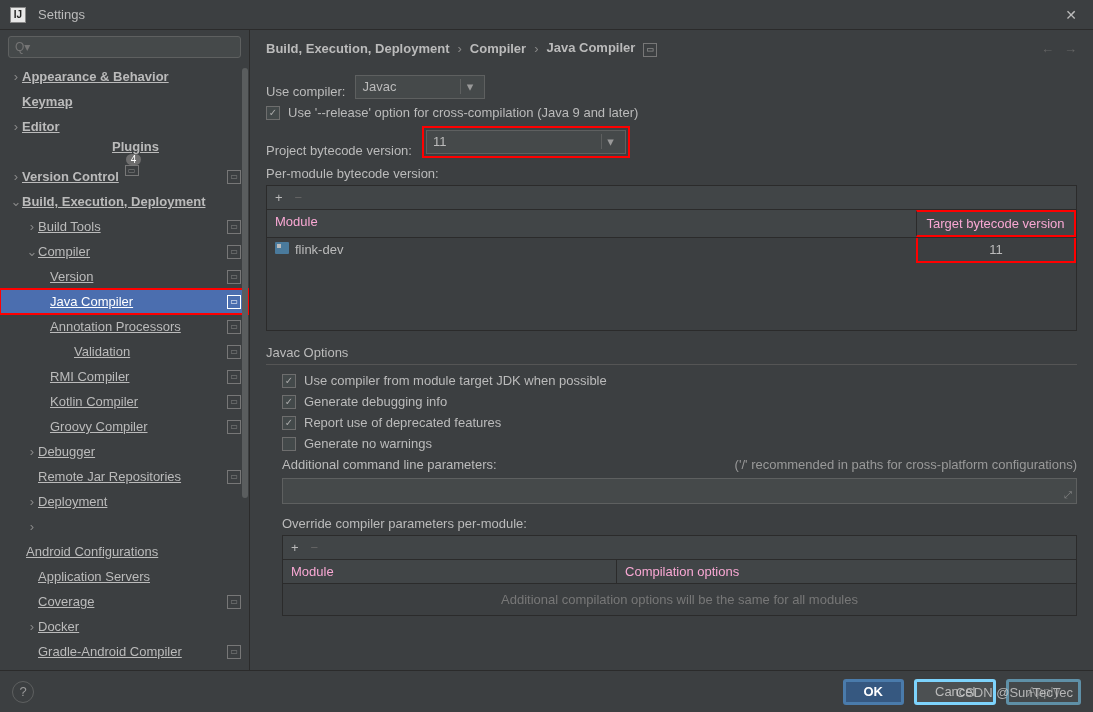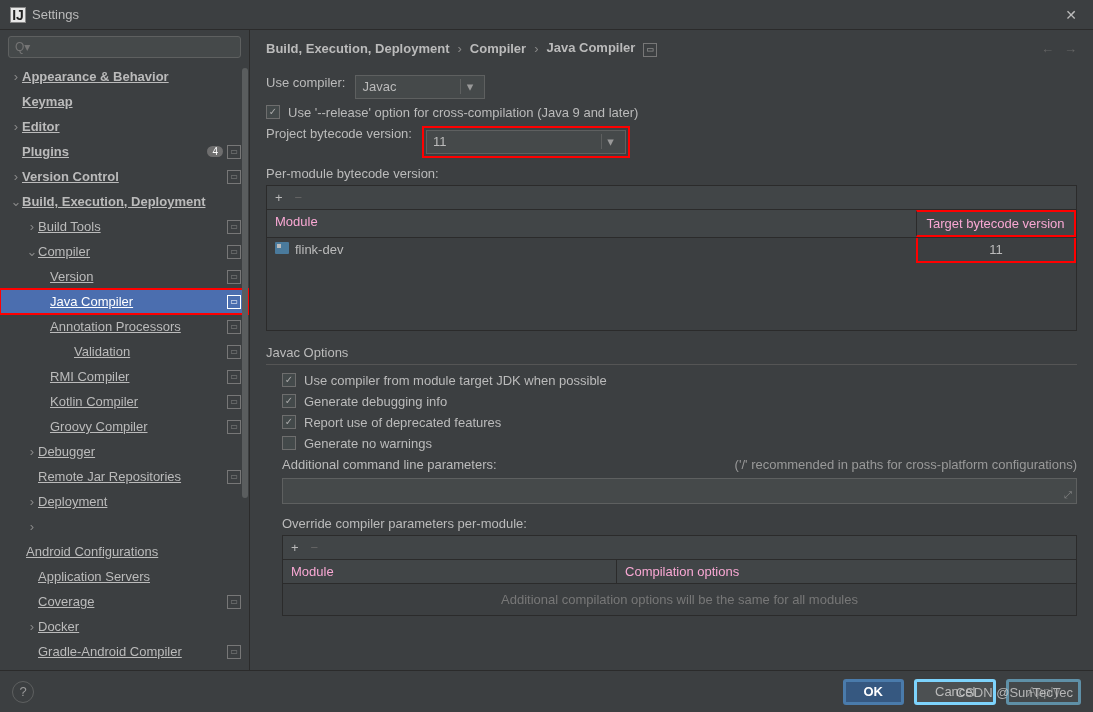--- a/index.html
+++ b/index.html
@@ -1,20 +1,20 @@
 <!DOCTYPE html>
 <html><head>
 <meta charset="utf-8">
 <style>
 * { box-sizing: border-box; margin: 0; padding: 0; font-family: "Segoe UI", Arial, sans-serif; }
 body { background: #3c3f41; color: #bbbbbb; width: 1093px; height: 712px; overflow: hidden; font-size: 13px; }
 
 
 .titlebar { height: 30px; background: #3c3f41; display: flex; align-items: center; padding: 0 10px; border-bottom: 1px solid #2b2b2b; }
-.titlebar .appicon { width: 16px; height: 16px; background: #e8e8e8; border: 1px solid #888; margin-right: 6px; display:flex;align-items:center;justify-content:center;font-size:14px;font-weight:bold;color:#222;}
+.titlebar .appicon { width: 16px; height: 16px; background: #e8e8e8; border: 1px solid #888; margin-right: 12px; display:flex;align-items:center;justify-content:center;font-size:10px;font-weight:bold;color:#222;}
 .titlebar .title { flex: 1; color: #bbbbbb; }
 .titlebar .close { color: #bbbbbb; font-size: 14px; padding: 4px 6px; }
 
 
 .container { display: flex; height: 640px; }
 .sidebar { width: 250px; background: #3c3f41; border-right: 1px solid #2b2b2b; display:flex; flex-direction:column; position:relative;}
 .sidebar .searchwrap { padding: 6px 8px; }
 .sidebar .search { width: 100%; background: #45494a; border: 1px solid #5e6060; border-radius: 3px; color: #bbb; padding: 3px 6px; font-size: 12px; }
 .sidebar .tree { overflow-y:auto; flex:1;}
 .tree-item { display:flex; align-items:center; height:25px; padding-left: 10px; cursor:default; position:relative;}
@@ -28,21 +28,21 @@
 .sidebar .scrollthumb { position:absolute; right:1px; top:38px; width:6px; height:430px; background:#5a5d5e; border-radius:3px;}
 
 
 .main { flex:1; background:#3c3f41; padding: 0; position:relative; overflow:hidden;}
 .crumbwrap { display:flex; align-items:center; padding: 10px 16px 4px 16px; }
 .crumb { color:#bbbbbb; font-weight:bold; }
 .crumb.sep { margin: 0 8px; color:#888; font-weight:normal;}
 .crumb .resetmark { width:14px;height:14px; border:1px solid #777; margin-left:8px; display:inline-flex;align-items:center;justify-content:center;font-size:8px;color:#888;}
 .navarrows { margin-left:auto; color:#666; display:flex; gap:10px;}
 .content { padding: 8px 16px 0 16px; }
-.formrow { display:flex; align-items:flex-start; margin: 6px 0; }
+.formrow { display:flex; align-items:flex-end; margin: 6px 0; }
 .formrow .lbl { margin-right: 10px; }
 .select { background:#45494a; border:1px solid #5e6060; color:#bbb; height:24px; padding:0 6px; display:flex; align-items:center; position:relative;}
 .select .sval { flex:1; }
 .select .sarrow { color:#999; width:18px; text-align:center; border-left:1px solid #5e6060; margin-left:4px;}
 .checkbox { width:14px; height:14px; border:1px solid #6e6e6e; background:#43494a; margin-right:8px; display:flex; align-items:center; justify-content:center; color:#999; font-size:10px;}
 .checkbox.checked::after { content:"✓"; color:#aaa; }
 .redbox { border: 2px solid #f00; padding:2px; }
 .section-lbl { margin: 8px 0 4px 0; }
 .table { border:1px solid #2b2b2b; background:#3c3f41; }
 .table .toolbar { background:#414547; padding:4px 8px; display:flex; gap:12px; }
@@ -84,21 +84,21 @@
           <span class="arrow">›</span>
           <span class="label">Appearance &amp; Behavior</span>
         </div>
       <div class="tree-item bold" style="padding-left:22px;">
           <span class="label">Keymap</span>
         </div>
       <div class="tree-item bold">
           <span class="arrow">›</span>
           <span class="label">Editor</span>
         </div>
-      <div class="tree-item bold" style="padding-left:22px;">
+      <div class="tree-item bold" style="padding-left:22px;flex-direction:column;">
           <span class="label">Plugins</span>
           <span class="badge">4</span>
           <span class="resetmark">▭</span>
         </div>
       <div class="tree-item bold">
           <span class="arrow">›</span>
           <span class="label">Version Control</span>
           <span class="resetmark">▭</span>
         </div>
       <div class="tree-item bold">

